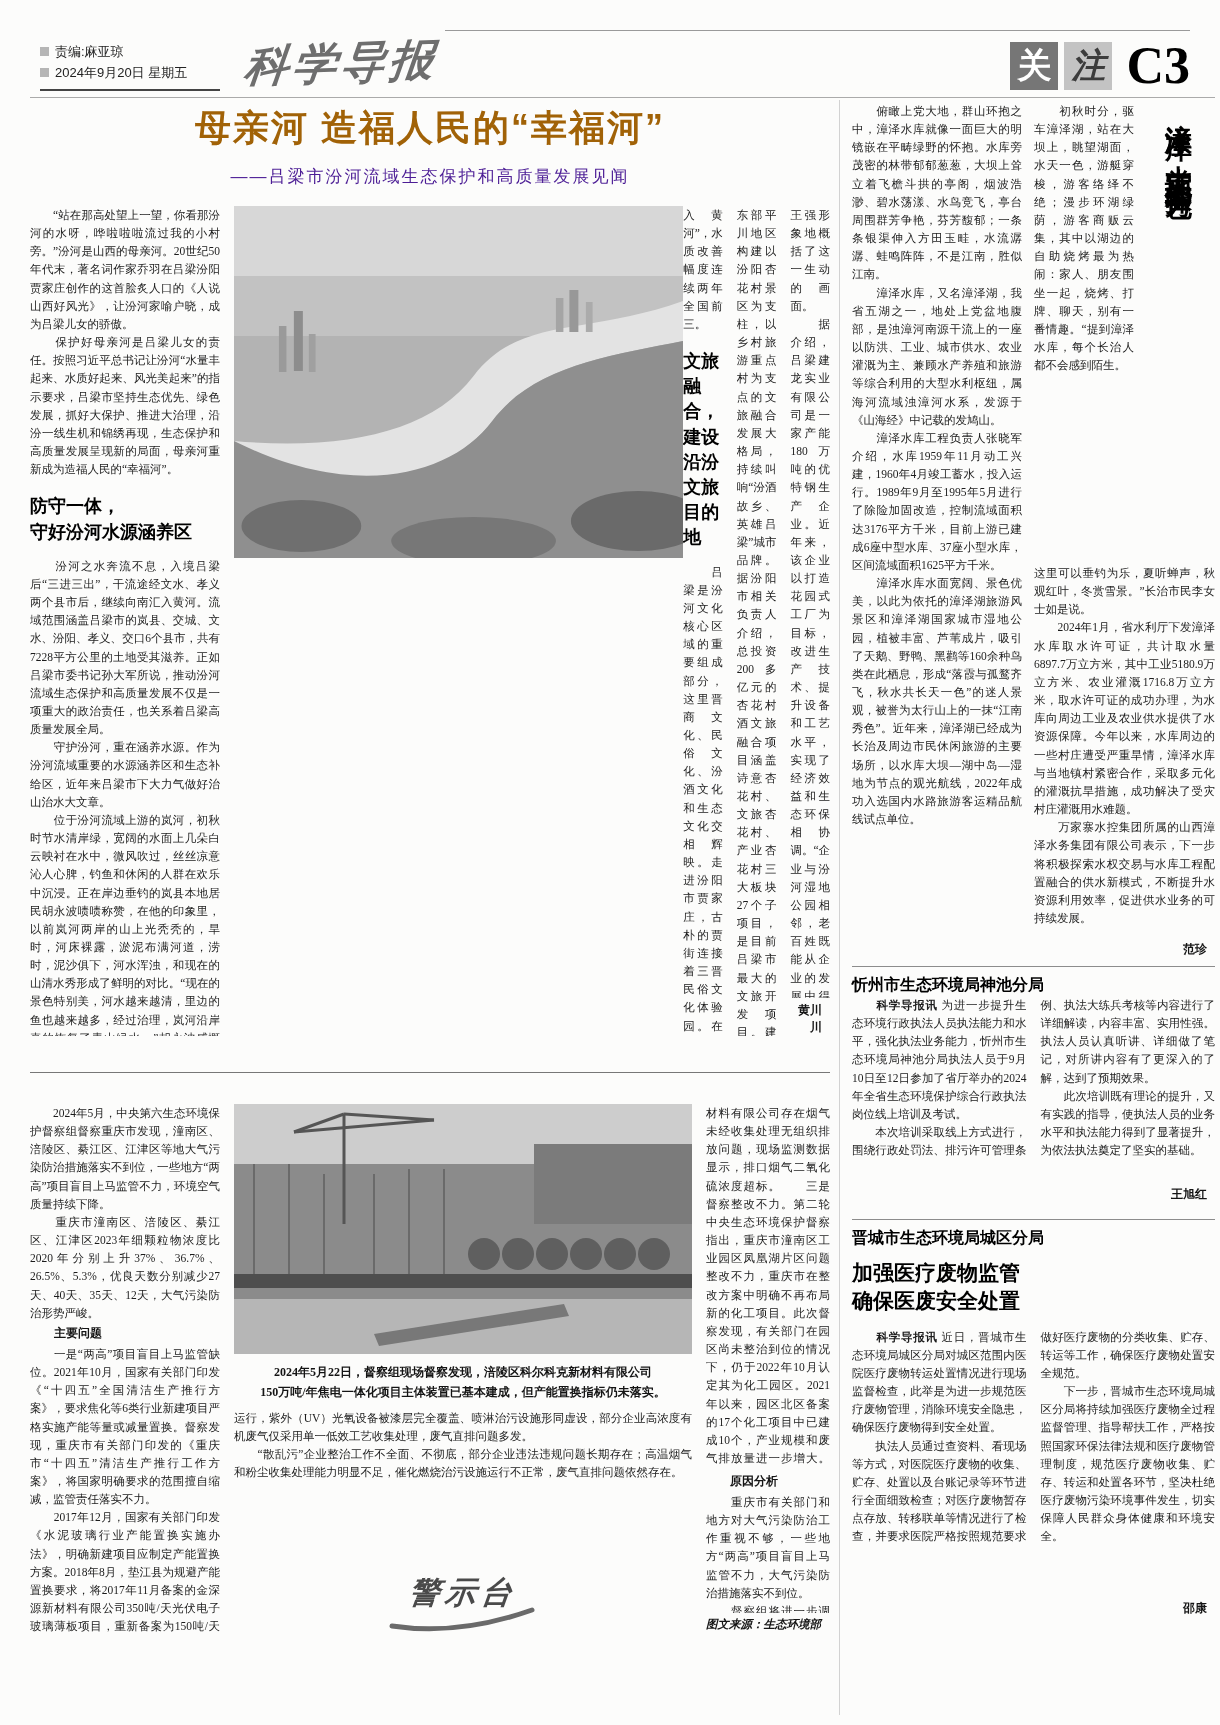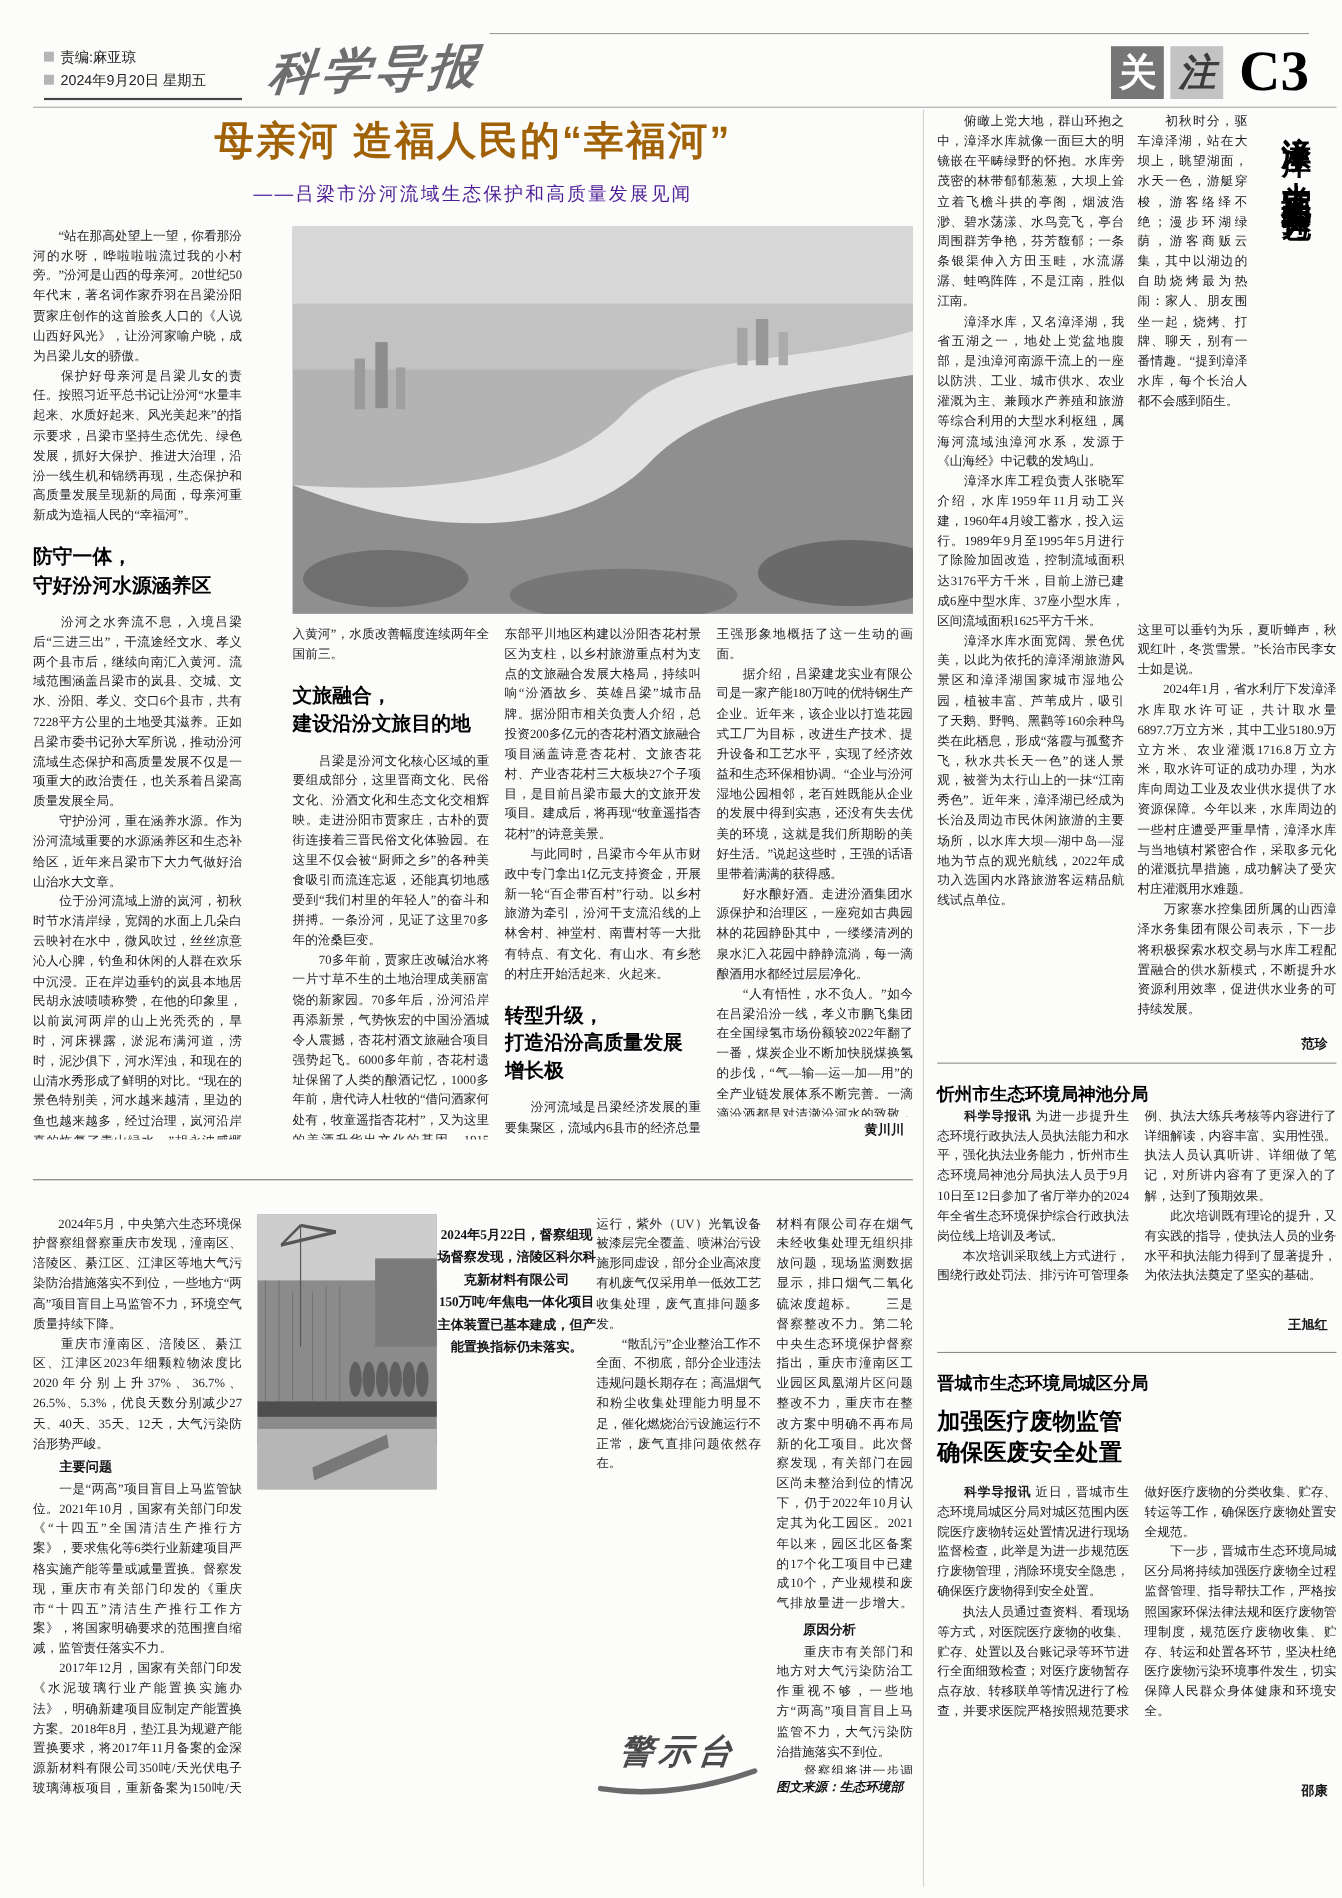--- a/index.html
+++ b/index.html
@@ -30,52 +30,52 @@
   .byl{text-align:right;font-weight:bold;font-size:12px;padding:4px 8px 0 0;}
   .flexcol{display:flex;flex-direction:column;}
   
   .main-art{position:absolute;left:30px;top:104px;width:800px;}
   .m-title{font-family:"Liberation Sans",sans-serif;font-weight:700;font-size:36px;letter-spacing:2px;
            text-align:center;color:#a16207;}
   .m-sub{font-family:"Liberation Sans",sans-serif;font-size:17px;letter-spacing:2px;text-align:center;
          margin-top:12px;color:#4c1d95;}
   .m-body{display:flex;gap:14px;margin-top:18px;height:830px;}
   .mcol1{width:190px;overflow:hidden;}
-  .m-right{flex:1;display:flex;flex-direction:column;margin-left:32px;}
+  .m-right{flex:1;display:flex;flex-direction:row;}
   .m-photo{height:352px;margin-bottom:10px;background:#b9b9b9;}
   .m-photo svg{display:block;width:100%;height:100%;}
   .m-cols{flex:1;min-height:0;display:flex;gap:14px;}
   .mcol{flex:1;min-width:0;overflow:hidden;}
   .hdiv{position:absolute;left:30px;top:1072px;width:800px;border-top:1px solid #777;}
   .vrule{position:absolute;left:839px;top:100px;height:1615px;border-left:1px solid #d2d2d2;}
   
   .sidebar{position:absolute;left:852px;top:102px;width:363px;height:856px;display:flex;gap:12px;}
   .sb-colA{width:170px;overflow:hidden;}
   .sb-colB{flex:1;min-width:0;display:flex;flex-direction:column;}
   .sb-top{display:flex;gap:7px;height:452px;}
   .sb-narrow{width:100px;overflow:hidden;}
   .sb-titlebox{flex:1;display:flex;justify-content:center;}
   .sb-title{writing-mode:vertical-rl;font-family:"Liberation Sans",sans-serif;font-weight:bold;
             font-size:27px;letter-spacing:3px;line-height:1.15;color:#000;}
   .sb-bottom{margin-top:10px;}
   
   .rb{position:absolute;left:852px;top:966px;width:363px;}
-  .rb-art{border-top:1px solid #8c8c8c;padding-top:18px;margin-bottom:16px;}
+  .rb-art{border-top:1px solid #8c8c8c;padding-top:8px;margin-bottom:16px;}
   .rb-kicker{font-family:"Liberation Sans",sans-serif;font-weight:bold;font-size:16px;color:#000;}
   .rb-title{font-family:"Liberation Sans",sans-serif;font-weight:bold;font-size:21px;line-height:1.35;
             white-space:pre-line;margin:10px 0 12px;color:#000;}
   .rb-body{column-count:2;column-gap:14px;overflow:hidden;}
   .rb-body .bt{overflow:visible;}
   
   .cq{position:absolute;left:30px;top:1086px;width:800px;}
   .cq-title{font-family:"Liberation Serif",serif;font-weight:bold;font-size:45px;letter-spacing:3px;
             color:#000;white-space:nowrap;}
   .cq-body{display:flex;gap:14px;margin-top:18px;height:528px;}
   .cq-col1{width:190px;overflow:hidden;}
-  .cq-mid{width:458px;display:flex;flex-direction:row;}
+  .cq-mid{width:458px;display:flex;flex-direction:column;}
   .cq-photo{height:250px;background:#9d9d9d;}
   .cq-photo svg{display:block;width:100%;height:100%;}
   .cq-cap{font:bold 12px/1.7 "Liberation Serif",serif;text-align:center;white-space:pre-line;margin:8px 0 6px;}
   .cq-cols{flex:1;min-height:0;display:flex;gap:14px;}
   .cq-c{flex:1;min-width:0;overflow:hidden;}
   .cq-col4{flex:1;min-width:0;}
   .src{text-align:left;font-weight:bold;font-size:11.5px;padding-top:4px;font-style:italic;}
   .warn{margin-top:4px;text-align:center;}
   .warn-txt{display:inline-block;font-family:"DejaVu Serif",serif;font-style:italic;font-weight:bold;
             font-size:31px;color:#4a4a4a;letter-spacing:5px;transform:skewX(-6deg);}

